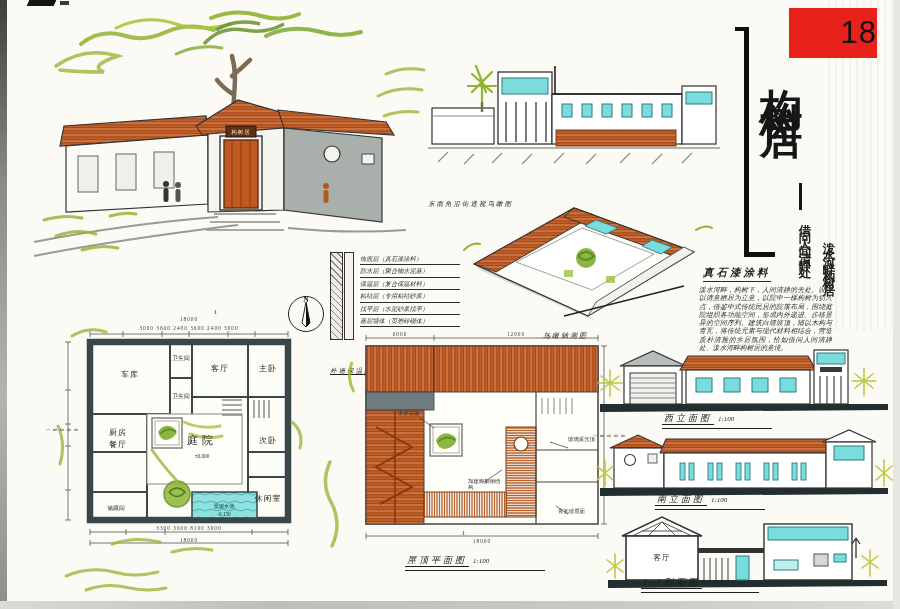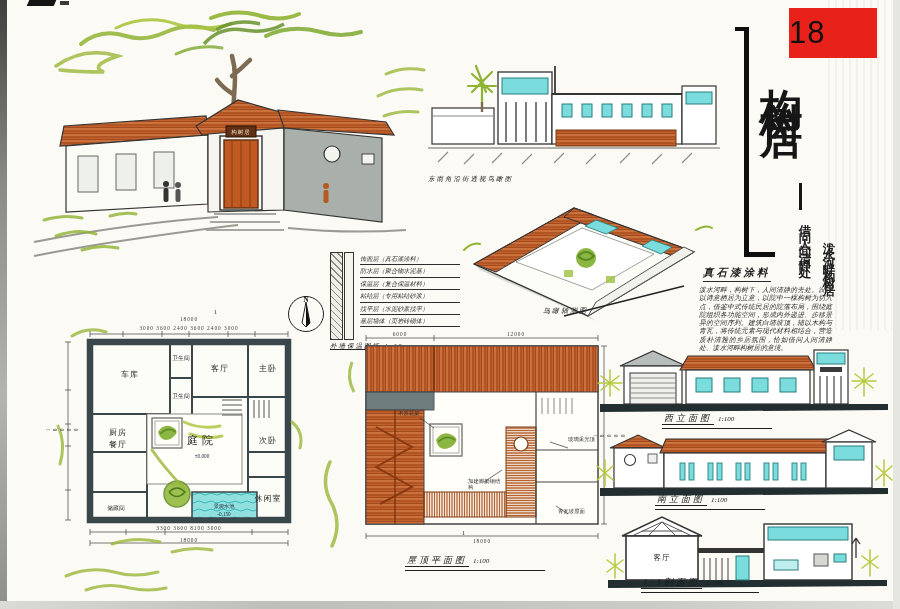--- a/index.html
+++ b/index.html
@@ -8,39 +8,39 @@
   .abs{position:absolute;}
   svg{position:absolute;overflow:visible;}
   
   .edge-left{left:0;top:0;width:7px;height:609px;background:linear-gradient(180deg,#3f3f3d,#8a8a86 30%,#b4b4af 65%,#8f8f8a);}
   .edge-bottom{left:0;top:601px;width:900px;height:8px;background:linear-gradient(90deg,#dadad6,#bfbfba 30%,#cbcbc6 72%,#dcdcd8);}
   .edge-right{left:893px;top:0;width:7px;height:609px;background:#e6e6e1;}
   .tex-right{left:828px;top:0;width:64px;height:330px;background:repeating-linear-gradient(90deg,rgba(0,0,0,.035) 0 2px,transparent 2px 7px);}
   .corner-mark{left:28px;top:0;width:27px;height:6px;background:#141414;transform:skewX(-24deg);}
   .corner-mark2{left:60px;top:1px;width:9px;height:4px;background:#3a3a3a;}
   
-  .tag{left:789px;top:8px;width:88px;height:50px;background:#e8211a;display:flex;align-items:center;justify-content:flex-start;}
+  .tag{left:789px;top:8px;width:88px;height:50px;background:#e8211a;display:flex;align-items:center;justify-content:flex-end;}
   .tag span{font-family:"Liberation Sans","DejaVu Sans",sans-serif;font-size:31px;color:#101010;letter-spacing:1px;}
   
   .bracket-v{left:744px;top:27px;width:5px;height:230px;background:#0e0e0e;}
   .bracket-h{left:744px;top:252px;width:31px;height:5px;background:#0e0e0e;}
   .bracket-t{left:735px;top:27px;width:11px;height:4px;background:#0e0e0e;}
   .vert{writing-mode:vertical-rl;text-orientation:upright;}
   .main-title{left:752px;top:54px;height:215px;font-size:43px;font-weight:bold;letter-spacing:15px;color:#161616;}
   .title-dash{left:799px;top:183px;width:3px;height:27px;background:#161616;}
   .subtitle1{left:796px;top:214px;height:160px;font-size:12.5px;font-weight:bold;letter-spacing:7px;color:#202020;}
   .subtitle2{left:820px;top:232px;height:170px;font-size:12.5px;font-weight:bold;letter-spacing:7px;color:#202020;}
   
   .notes-head{left:703px;top:266px;font-size:10.5px;font-weight:bold;font-style:italic;letter-spacing:3px;border-bottom:1px solid #2a2a2a;padding-bottom:1px;}
   .notes-body{left:699px;top:286px;width:133px;font-size:6.8px;line-height:8.3px;text-align:justify;color:#30302e;font-style:italic;}
   
   .caption{position:absolute;font-style:italic;text-align:left;border-bottom:1px solid #1f1f1f;padding-bottom:2.5px;white-space:nowrap;}
   .caption .t{font-size:9px;letter-spacing:3px;border-bottom:1px solid #1f1f1f;padding:0 2px 1px;}
   .caption .s{font-size:7px;margin-left:4px;letter-spacing:0;}
-  .plain-cap{position:absolute;font-style:italic;font-size:6.5px;letter-spacing:2px;color:#222;white-space:nowrap;}
+  .plain-cap{position:absolute;font-style:italic;font-size:6.5px;letter-spacing:2px;color:#222;white-space:nowrap;margin-top:25px;}
   
   .rlabel{position:absolute;transform:translate(-50%,-50%);font-size:8px;letter-spacing:1px;white-space:nowrap;color:#1e1e1e;}
   .rlabel.sm{font-size:5.8px;letter-spacing:0;}
   .rlabel.lg{font-size:11px;letter-spacing:4px;}
   .rlabel.xs{font-size:5.2px;letter-spacing:0;color:#123;}
   .dimtext{position:absolute;transform:translate(-50%,-50%);font-size:5.3px;color:#3a3a3a;letter-spacing:1px;white-space:nowrap;}
   .dimtext.vert{transform:translate(-50%,-50%) rotate(-90deg);}
   .note{position:absolute;font-size:5.4px;line-height:6.4px;color:#333;width:36px;}
   
   .wd-strip1{left:330px;top:252px;width:11px;height:86px;border:1px solid #333;

